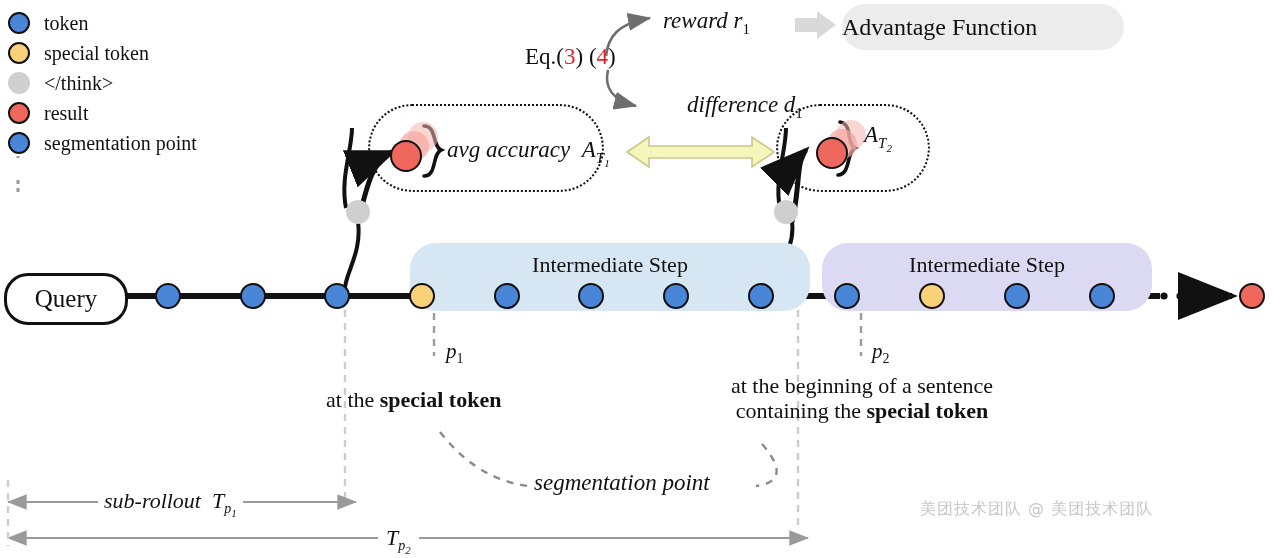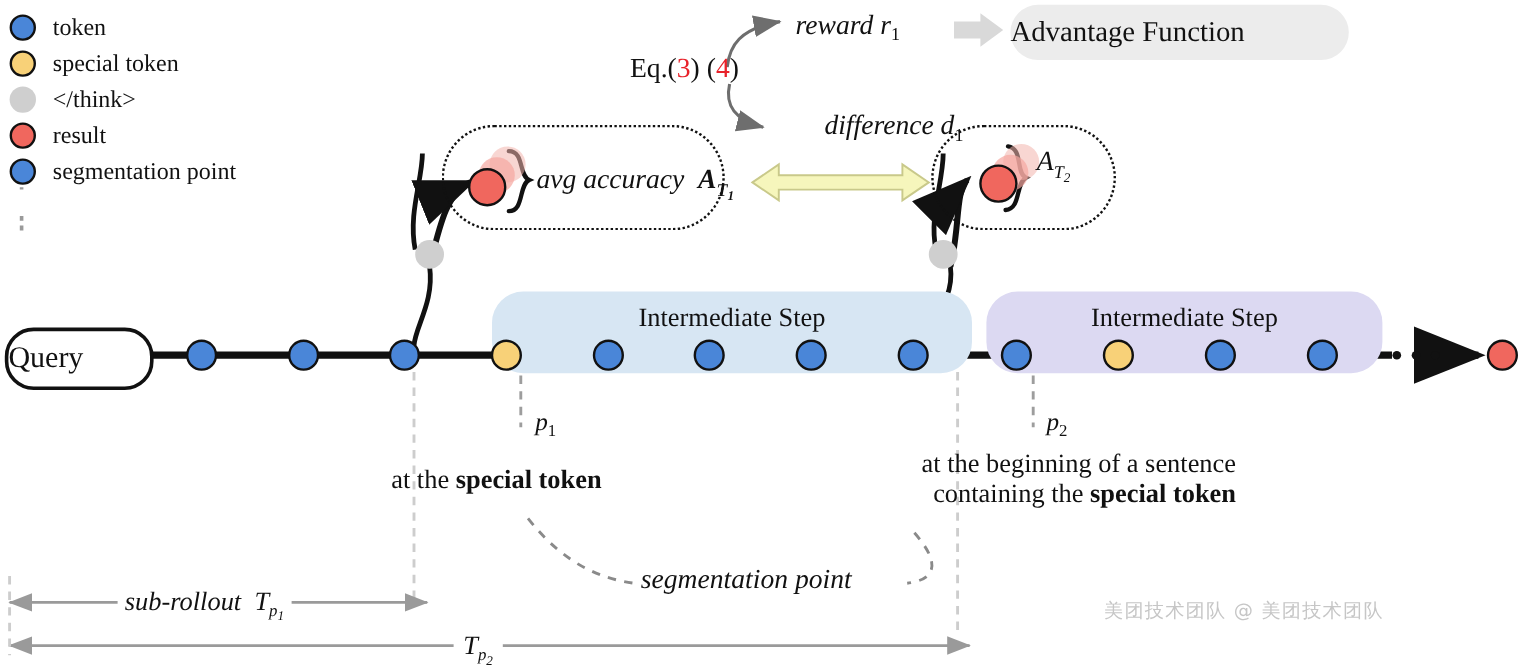--- a/index.html
+++ b/index.html
@@ -25,21 +25,21 @@
   .red{color:#e8222a;}
   .bold{font-weight:bold;}
 
   #adv-box{position:absolute;left:842px;top:4px;width:282px;height:46px;
            background:#ececec;border-radius:23px;display:flex;align-items:center;
            justify-content:flex-start;font-size:24px;}
 
   
   #query{position:absolute;left:4px;top:273px;width:118px;height:46px;
          background:#fff;border:3px solid #111;border-radius:24px;
-         display:flex;align-items:center;font-size:25px;}
+         display:flex;align-items:center;justify-content:center;font-size:25px;}
 
   
   .step-band{position:absolute;border-radius:26px;display:flex;justify-content:center;}
   .step-band span{font-size:22px;margin-top:9px;}
   #band1{left:410px;top:243px;width:400px;height:68px;background:#d7e6f3;}
   #band2{left:822px;top:243px;width:330px;height:68px;background:#dcd9f2;}
 
   
   .node{position:absolute;width:26px;height:26px;border-radius:50%;
         border:2.4px solid #111;box-sizing:border-box;}
@@ -160,21 +160,21 @@
     <span>Advantage Function</span>
   </div>
 
   <div class="callout" id="callout1"></div>
 
   <div class="stackdot" style="left:408px;top:122px;width:30px;height:30px;background:#f3b4ad;opacity:.55;"></div>
   <div class="stackdot" style="left:399px;top:131px;width:30px;height:30px;background:#f5a79f;opacity:.7;"></div>
   <div class="stackdot" style="left:390px;top:140px;width:32px;height:32px;background:#f0675e;border:2.6px solid #111;box-sizing:border-box;"></div>
   <div class="txt it" style="left:447px;top:137px;font-size:23px;">
     <span>avg accuracy</span>
-    <span style="font-style:italic;font-weight:bold;">&nbsp;<span>A</span><sub style="font-size:15px;"><span>T</span><sub style="font-size:11px;"><span>1</span></sub></sub></span>
+    <span style="font-style:italic;">&nbsp;<span>A</span><sub style="font-size:15px;"><span>T</span><sub style="font-size:11px;"><span>1</span></sub></sub></span>
   </div>
 
   <div class="callout" id="callout2"></div>
   <div class="stackdot" style="left:836px;top:120px;width:30px;height:30px;background:#f3b4ad;opacity:.55;"></div>
   <div class="stackdot" style="left:827px;top:129px;width:30px;height:30px;background:#f5a79f;opacity:.7;"></div>
   <div class="stackdot" style="left:816px;top:137px;width:32px;height:32px;background:#f0675e;border:2.6px solid #111;box-sizing:border-box;"></div>
   <div class="txt it" style="left:864px;top:122px;font-size:23px;">
     <span>A</span><sub style="font-size:15px;"><span>T</span><sub style="font-size:11px;"><span>2</span></sub></sub>
   </div>
 
@@ -212,21 +212,21 @@
     <span>p</span><sub style="font-size:14px;font-style:normal;">1</sub>
   </div>
   <div class="txt it" style="left:872px;top:340px;font-size:21px;">
     <span>p</span><sub style="font-size:14px;font-style:normal;">2</sub>
   </div>
 
   <div class="txt" style="left:326px;top:388px;font-size:22px;">
     <span>at the </span><span class="bold">special token</span>
   </div>
 
-  <div class="txt" style="left:694px;top:374px;font-size:22px;text-align:right;width:336px;white-space:normal;">
+  <div class="txt" style="left:694px;top:374px;font-size:22px;text-align:center;width:336px;white-space:normal;">
     <div>at the beginning of a sentence</div>
     <div>
       <span>containing the </span><span class="bold">special token</span>
     </div>
   </div>
 
   <div class="txt it" style="left:534px;top:470px;font-size:23px;">segmentation point</div>
 
   <div class="txt it" style="left:98px;top:489px;font-size:22px;background:#fff;padding:0 6px;">
     <span>sub-rollout</span>

